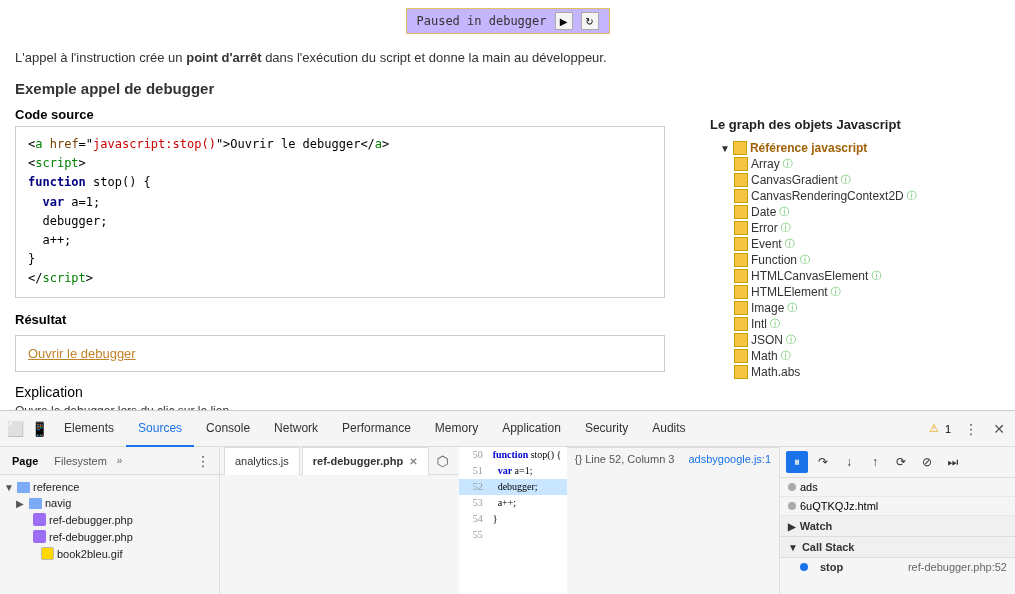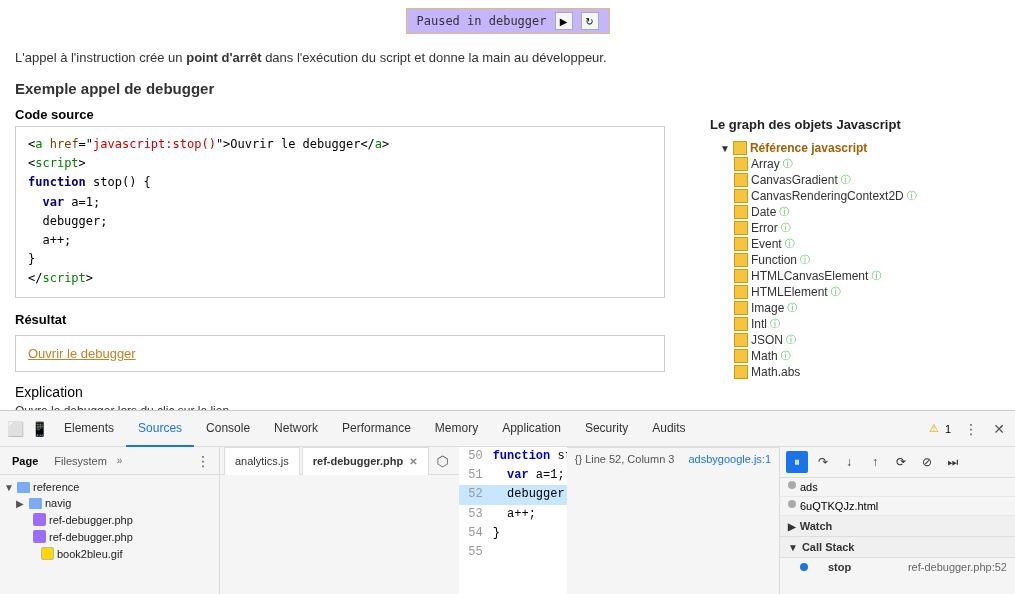--- a/index.html
+++ b/index.html
@@ -333,22 +333,22 @@
       margin-left: 6px;
       font-size: 10px;
       color: #888;
       cursor: pointer;
     }
 
     .code-area {
       flex: 1;
       overflow: auto;
       background: #fff;
-      font-family: Liberation Mono, monospace;
-      font-size: 12px;
+      font-family: Liberation Serif, serif;
+      font-size: 10px;
     }
 
     .code-line {
       display: flex;
       align-items: baseline;
       line-height: 1.6;
     }
 
     .code-line.highlighted {
       background: #c8e6ff;
@@ -428,21 +428,21 @@
     .debug-content {
       flex: 1;
       overflow-y: auto;
       font-size: 11px;
     }
 
     .debug-item {
       padding: 3px 8px;
       border-bottom: 1px solid #e8e8e8;
       display: flex;
-      align-items: flex-start;
+      align-items: center;
     }
 
     .debug-item .debug-dot {
       width: 8px;
       height: 8px;
       border-radius: 50%;
       background: #aaa;
       margin-right: 4px;
       flex-shrink: 0;
     }
@@ -468,21 +468,21 @@
       border-bottom: 1px solid #ddd;
     }
 
     .callstack-section {}
 
     .callstack-item {
       padding: 3px 8px 3px 20px;
       font-size: 11px;
       display: flex;
       align-items: center;
-      gap: 20px;
+      gap: 12px;
     }
 
     .callstack-dot {
       width: 8px;
       height: 8px;
       border-radius: 50%;
       background: #1a73e8;
       flex-shrink: 0;
     }
 

